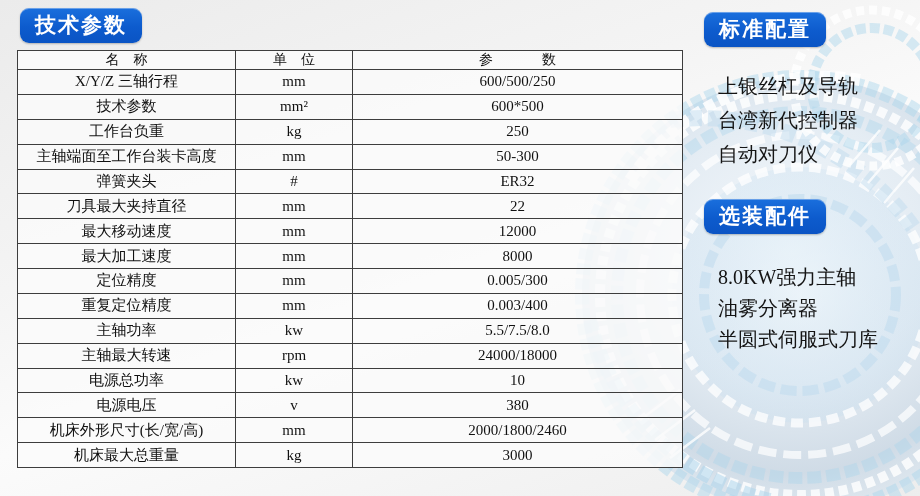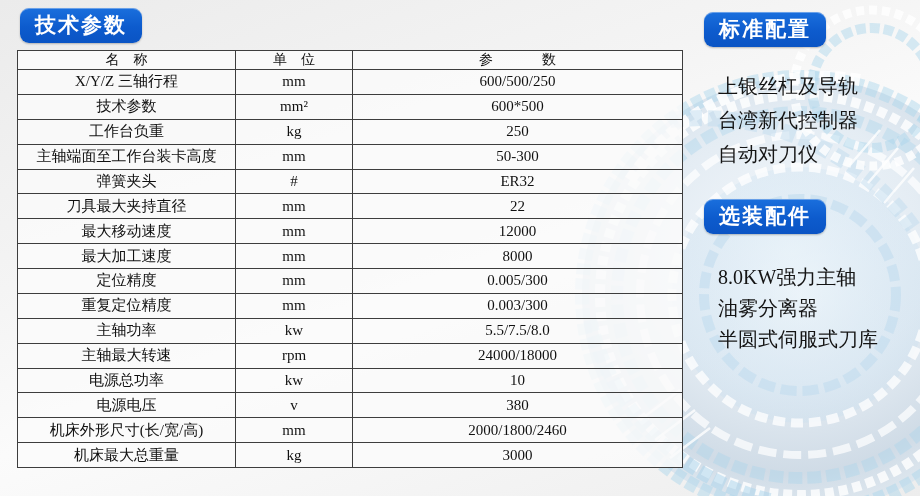--- a/index.html
+++ b/index.html
@@ -167,21 +167,21 @@
           <td>8000</td>
         </tr>
         <tr>
           <td>定位精度</td>
           <td>mm</td>
           <td>0.005/300</td>
         </tr>
         <tr>
           <td>重复定位精度</td>
           <td>mm</td>
-          <td>0.003/300</td>
+          <td>0.003/400</td>
         </tr>
         <tr>
           <td>主轴功率</td>
           <td>kw</td>
           <td>5.5/7.5/8.0</td>
         </tr>
         <tr>
           <td>主轴最大转速</td>
           <td>rpm</td>
           <td>24000/18000</td>

